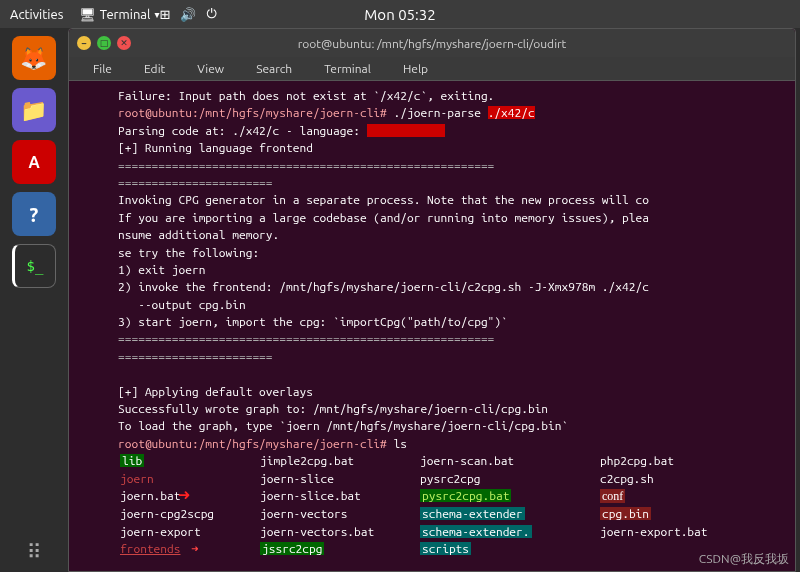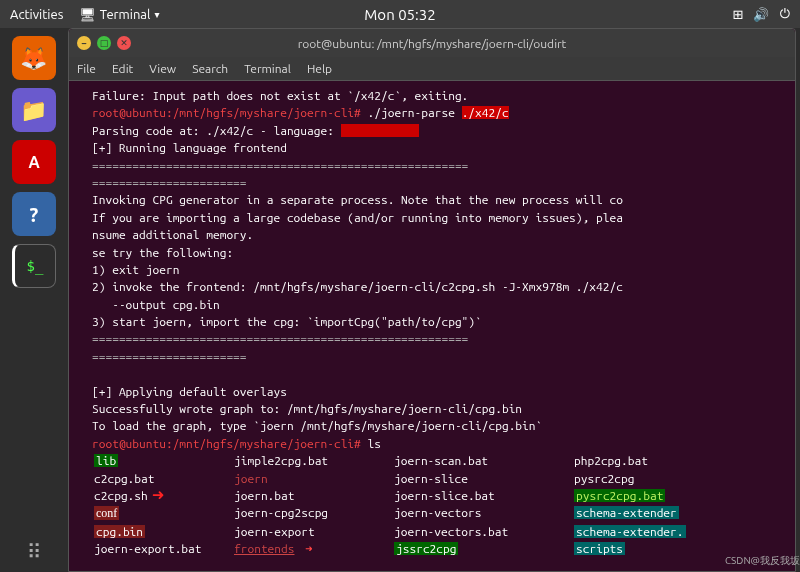--- a/index.html
+++ b/index.html
@@ -11,21 +11,20 @@
       overflow: hidden;
     }
 
     
     .system-bar {
       width: 100%;
       height: 28px;
       background: #3c3c3c;
       display: flex;
       align-items: center;
-      justify-content: space-between;
       padding: 0 10px;
       color: #fff;
       font-size: 13px;
     }
     .system-bar-left { display: flex; align-items: center; gap: 16px; }
     .system-bar-center { position: absolute; left: 50%; transform: translateX(-50%); font-size: 15px; }
     .system-bar-right { display: flex; align-items: center; gap: 10px; }
     .activities-btn { font-size: 13px; color: #fff; }
     .terminal-title { display: flex; align-items: center; gap: 4px; font-size: 13px; }
     .terminal-title-arrow { font-size: 10px; }
@@ -80,35 +79,37 @@
       align-items: center;
       padding: 0 8px;
       gap: 16px;
       flex-shrink: 0;
       border-bottom: 1px solid #555;
     }
     .menu-item {
       color: #ddd;
       font-size: 12px;
       cursor: pointer;
+      margin-left: 16px;
     }
 
     
     .terminal-content {
       flex: 1;
       background: #300a24;
       color: #ffffff;
       font-family: 'Ubuntu Mono', 'DejaVu Sans Mono', monospace;
       font-size: 12px;
-      padding: 6px 23px;
+      padding: 6px 12px;
       overflow: hidden;
       line-height: 1.45;
+      margin-left: 37px;
     }
     .line { white-space: pre-wrap; word-break: break-all; }
-    .green { color: #ef4444; }
+    .green { color: #fca5a5; }
     .white { color: #ffffff; }
     .highlight-red { background: #cc0000; color: #fff; }
     .separator { color: #aaaaaa; }
 
     
     .sidebar {
       position: absolute;
       top: 28px;
       left: 0;
       width: 68px;
@@ -131,23 +132,23 @@
     .files-icon { background: #6a5acd; }
     .text-icon { background: #cc0000; color: #fff; font-size: 16px; font-weight: bold; }
     .help-icon { background: #3465a4; color: #fff; font-size: 20px; font-weight: bold; }
     .terminal-icon { background: #2c2c2c; border: 1px solid #666; color: #4cff4c; font-family: monospace; font-size: 14px; }
     .grid-icon { color: #aaa; font-size: 20px; margin-top: auto; margin-bottom: 8px; }
 
     
     .watermark {
       position: absolute;
       bottom: 4px;
-      right: 0;
+      right: 11px;
       color: #aaa;
-      font-size: 10px;
+      font-size: 12px;
     }
 
     
     .ls-output {
       display: grid;
       grid-template-columns: 140px 160px 180px 140px;
       gap: 0;
     }
     .ls-item {
       padding: 0 2px;
@@ -227,21 +228,20 @@
     <div class="line white">To load the graph, type `joern /mnt/hgfs/myshare/joern-cli/cpg.bin`</div>
     <div class="line"><span class="green">root@ubuntu:/mnt/hgfs/myshare/joern-cli#</span><span class="white"> ls</span></div>
 
     <div class="ls-output">
 
       <div class="ls-item"><span style="background:#006600;color:#fff;padding:0 2px;">lib</span></div>
       <div class="ls-item"><span class="white">jimple2cpg.bat</span></div>
       <div class="ls-item"><span class="white">joern-scan.bat</span></div>
       <div class="ls-item"><span class="white">php2cpg.bat</span></div>
 
-      <div class="ls-item"><span class="white">c2cpg.bat</span></div>
       <div class="ls-item"><span style="color:#cc4444;">joern</span></div>
       <div class="ls-item"><span class="white">joern-slice</span></div>
       <div class="ls-item"><span class="white">pysrc2cpg</span></div>
 
       <div class="ls-item"><span class="white">c2cpg.sh</span></div>
       <div class="ls-item"><span class="white">joern.bat</span></div>
       <div class="ls-item"><span class="white">joern-slice.bat</span></div>
       <div class="ls-item"><span style="background:#006600;color:#bef264;padding:0 2px;">pysrc2cpg.bat</span></div>
 
       <div class="ls-item"><span style="background:#7f1d1d;color:#fff;padding:0 2px;font-family:Liberation Serif, serif;">conf</span></div>

